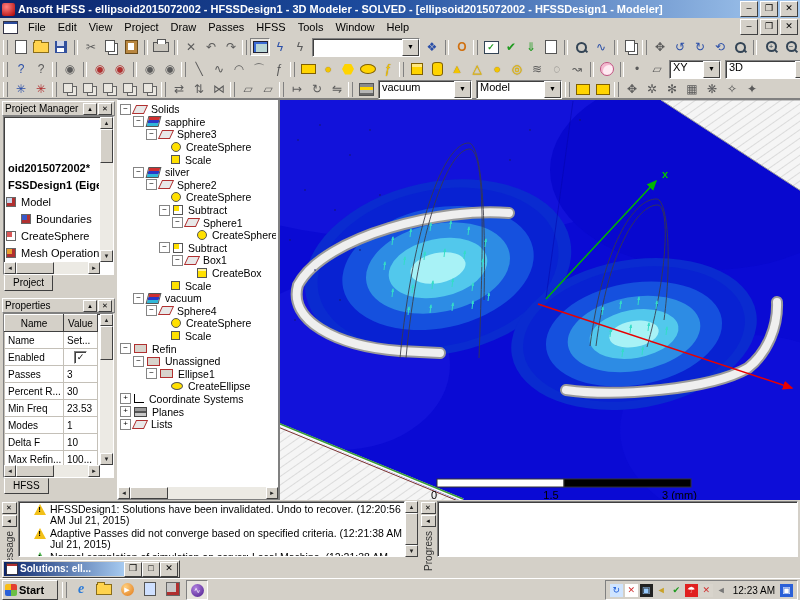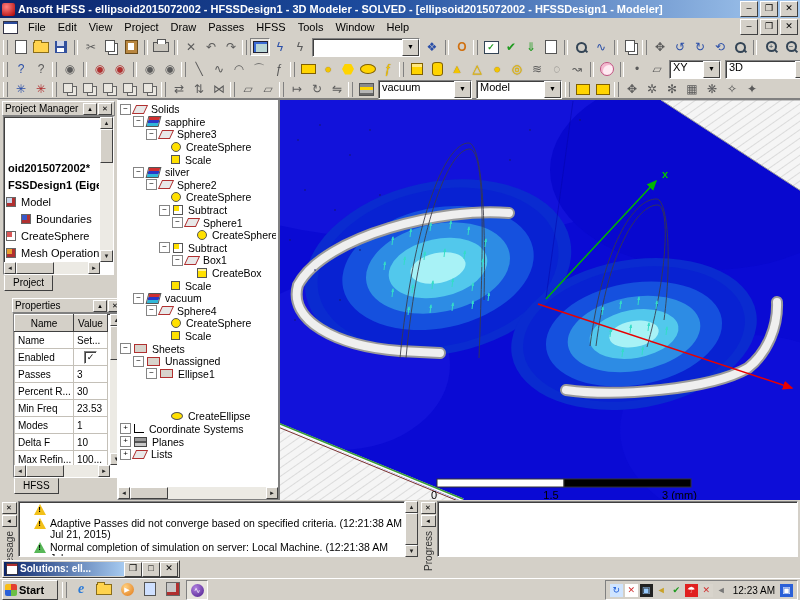--- a/index.html
+++ b/index.html
@@ -561,21 +561,21 @@
           <span class="thumb"></span>
           <span class="sb-fill"></span>
           <span class="sbtn">►</span>
         </div>
       </div>
       <div class="tabrow" style="left:2px;top:174px;">
         <span class="tab">Project</span>
       </div>
     </div>
 
-    <div class="panel" style="left:12px;top:199px;width:113px;height:198px;">
+    <div class="panel" style="left:2px;top:199px;width:113px;height:198px;">
       <div class="ptitle">
         <span class="pt">Properties</span>
         <span class="pbtn">▴</span>
         <span class="pbtn">✕</span>
       </div>
       <div class="pbody" style="left:1px;top:15px;width:109px;height:163px;">
         <table id="proptable" style="position:absolute;left:0;top:0;width:94px;">
           <thead>
               <tr>
             <th style="width:58px">Name</th>
@@ -730,33 +730,33 @@
             <span class="tlabel">CreateSphere</span>
           </div>
           <div class="trow" style="height: 12.6px; font-size: 10.5px; padding-left: 39px;">
             <span class="noexp"></span>
             <span class="ticon ti-scale"></span>
             <span class="tlabel">Scale</span>
           </div>
           <div class="trow" style="height: 12.6px; font-size: 10.5px; padding-left: 0px;">
             <span class="exp">−</span>
             <span class="ticon ti-sheet"></span>
-            <span class="tlabel">Sheets</span>
+            <span class="tlabel">Refin</span>
           </div>
           <div class="trow" style="height: 12.6px; font-size: 10.5px; padding-left: 13px;">
             <span class="exp">−</span>
             <span class="ticon ti-sheet"></span>
             <span class="tlabel">Unassigned</span>
           </div>
           <div class="trow" style="height: 12.6px; font-size: 10.5px; padding-left: 26px;">
             <span class="exp">−</span>
             <span class="ticon ti-sheet"></span>
             <span class="tlabel">Ellipse1</span>
           </div>
-          <div class="trow" style="height: 12.6px; font-size: 10.5px; padding-left: 39px; margin-top: 30px;">
+          <div class="trow" style="height: 12.6px; font-size: 10.5px; padding-left: 39px;">
             <span class="noexp"></span>
             <span class="ticon ti-createEllipse"></span>
             <span class="tlabel">CreateEllipse</span>
           </div>
           <div class="trow" style="height: 12.6px; font-size: 10.5px; padding-left: 0px;">
             <span class="exp">+</span>
             <span class="ticon ti-cs"></span>
             <span class="tlabel">Coordinate Systems</span>
           </div>
           <div class="trow" style="height: 12.6px; font-size: 10.5px; padding-left: 0px;">
@@ -918,20 +918,21 @@
       <span class="pbtn">◂</span>
       <span class="vtext">Message</span>
     </div>
     <div class="pbody" style="left:18px;top:1px;right:14px;bottom:1px;">
       <div id="msglist" style="position:absolute;left:0;top:1px;right:0;">
           <div class="msgitem">
             <span class="wicon">
               <span class="wtri"></span>
               <span class="wex">!</span>
             </span>
+            <span class="msgtext">HFSSDesign1: Solutions have been invalidated. Undo to recover. (12:20:56 AM  Jul 21, 2015)</span>
           </div>
           <div class="msgitem">
             <span class="wicon">
               <span class="wtri"></span>
               <span class="wex">!</span>
             </span>
             <span class="msgtext">Adaptive Passes did not converge based on specified criteria. (12:21:38 AM Jul 21, 2015)</span>
           </div>
           <div class="msgitem">
             <span class="wicon">

